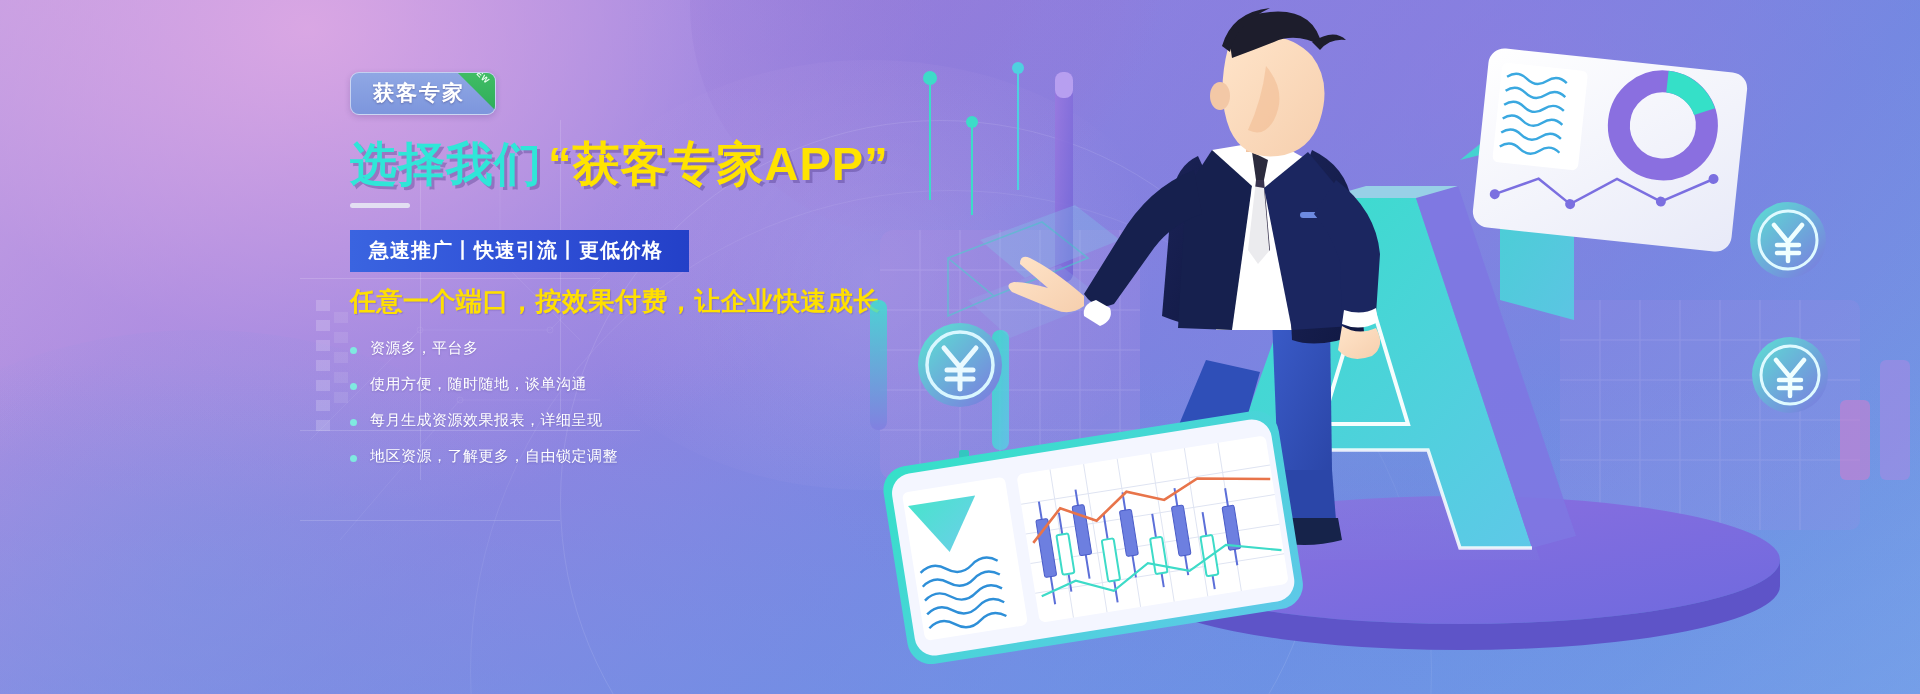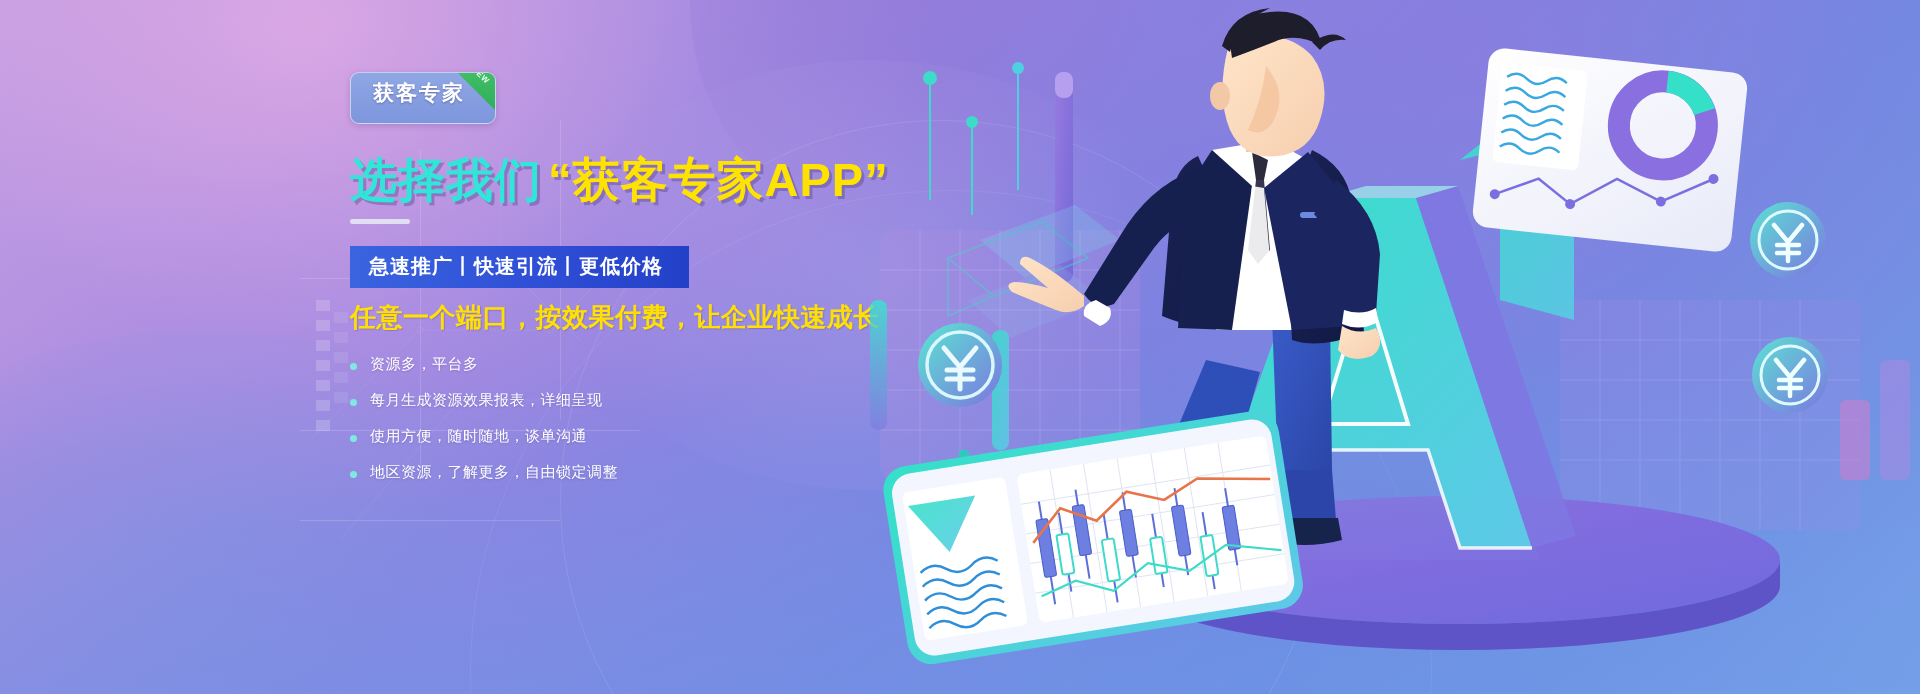--- a/index.html
+++ b/index.html
@@ -27,30 +27,30 @@
   .gridlines{position:absolute;left:300px;top:140px;width:420px;height:420px;opacity:.35;}
   .chipcol{position:absolute;left:316px;top:300px;width:14px;}
   .chipcol i{display:block;width:14px;height:11px;background:rgba(255,255,255,0.18);margin-bottom:9px;}
   .chipcol.c2{left:334px;top:312px;opacity:.5;}
   .hline{position:absolute;height:1px;background:rgba(255,255,255,0.16);}
   .vline{position:absolute;width:1px;background:rgba(255,255,255,0.14);}
 
   
   .content{position:absolute;left:350px;top:72px;width:560px;}
   .badge{position:relative;display:inline-block;background:linear-gradient(180deg,#8fa7e4,#7d96dd);
-    border:1px solid rgba(255,255,255,0.55);border-radius:9px;padding:6px 30px 16px 22px;overflow:hidden;
+    border:1px solid rgba(255,255,255,0.55);border-radius:9px;padding:6px 30px 7px 22px;overflow:hidden;
     box-shadow:0 2px 6px rgba(40,30,90,.18);}
   .badge .t{color:#ffffff;font-size:21px;font-weight:bold;letter-spacing:2px;
     text-shadow:0 1px 2px rgba(40,30,90,.35);}
   .ribbon{position:absolute;right:-21px;top:-13px;width:60px;height:34px;
     background:linear-gradient(135deg,#4dc86e,#2fae59);transform:rotate(45deg);}
   .ribbon span{position:absolute;left:14px;top:15px;transform:rotate(-2deg);
     color:#eafff0;font-size:8px;font-weight:bold;letter-spacing:1px;}
 
-  .headline{margin-top:27px;font-size:47px;font-weight:bold;line-height:1.06;white-space:nowrap;
+  .headline{margin-top:20px;font-size:47px;font-weight:bold;line-height:1.06;white-space:nowrap;
     letter-spacing:1px;}
   .headline .cy{color:#2fe6d8;text-shadow:3px 3px 0 rgba(72,50,130,.35);}
   .headline .yl{color:#ffe300;text-shadow:3px 3px 0 rgba(72,50,130,.35);margin-left:6px;}
 
   .rule{margin-top:14px;width:60px;height:5px;border-radius:3px;background:rgba(233,235,245,.85);}
 
   .strip{margin-top:22px;display:inline-block;
     background:linear-gradient(90deg,#3a64e0 0%,#2f4fd6 55%,#2340c8 100%);
     padding:7px 26px 8px 19px;}
   .strip .t{color:#ffffff;font-size:20px;font-weight:bold;letter-spacing:1px;}
@@ -135,22 +135,22 @@
     <div class="rule"></div>
 
     <div class="strip">
       <span class="t">急速推广丨快速引流丨更低价格</span>
     </div>
 
     <div class="tagline">任意一个端口，按效果付费，让企业快速成长</div>
 
     <ul class="bullets">
       <li><span class="dot"></span><span>资源多，平台多</span></li>
+      <li><span class="dot"></span><span>使用方便，随时随地，谈单沟通</span></li>
       <li><span class="dot"></span><span>每月生成资源效果报表，详细呈现</span></li>
-      <li><span class="dot"></span><span>使用方便，随时随地，谈单沟通</span></li>
       <li><span class="dot"></span><span>地区资源，了解更多，自由锁定调整</span></li>
     </ul>
 
   </div>
 
   <div class="art">
   <svg width="1060" height="694" viewBox="0 0 1060 694">
     <defs>
       <linearGradient id="gTeal" x1="0" y1="0" x2="1" y2="1">
         <stop offset="0" stop-color="#35e0c8"></stop>

